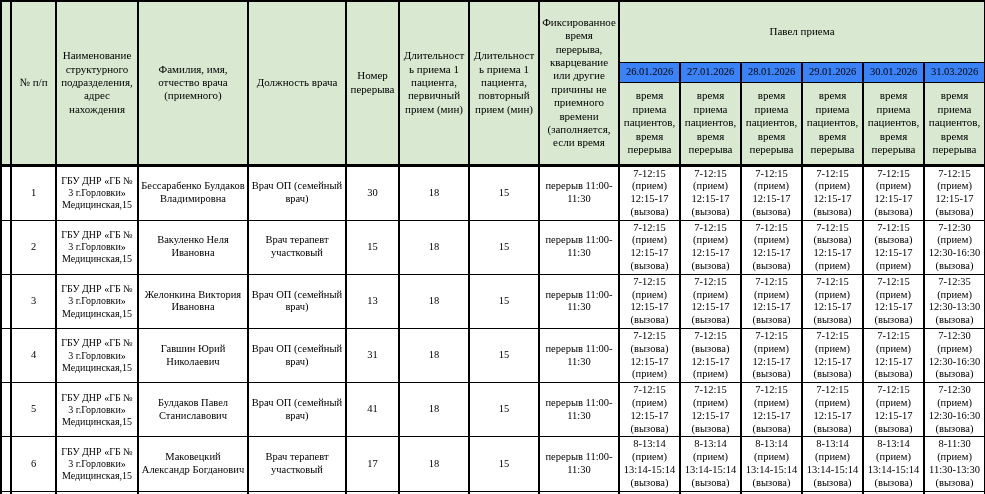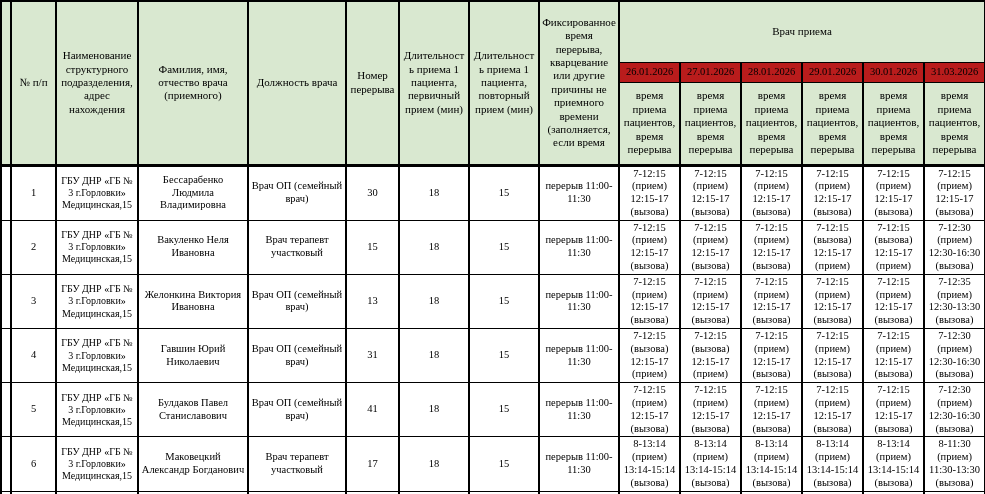--- a/index.html
+++ b/index.html
@@ -12,21 +12,21 @@
     padding:1px 2px;
     text-align:center;
     vertical-align:middle;
     font-weight:normal;
     overflow-wrap:break-word;
     word-wrap:break-word;
     line-height:1.22;
   }
   thead{border-bottom:3px solid #000;}
   thead th{background:#d9e8d0;font-size:11px;}
-  thead th.lavender{background:#b91c1c;font-size:10.5px;}
+  thead th.lavender{background:#3b82f6;font-size:10.5px;}
   thead tr:nth-child(1){height:61px;}
   thead tr:nth-child(2){height:20px;}
   thead tr:nth-child(3){height:83px;}
   tbody td{background:#ffffff;font-size:10.5px;}
   tbody td.org-cell{font-size:10px;}
   tbody tr:nth-child(1){height:52px;}
   tbody tr:nth-child(2){height:48px;}
   tbody tr:nth-child(3){height:46px;}
   tbody tr:nth-child(4){height:46px;}
   tbody tr:nth-child(5){height:46px;}
@@ -58,21 +58,21 @@
     <tr>
       <th rowspan="3"></th>
       <th rowspan="3">№ п/п</th>
       <th rowspan="3">Наименование структурного подразделения, адрес нахождения</th>
       <th rowspan="3">Фамилия, имя, отчество врача (приемного)</th>
       <th rowspan="3">Должность врача</th>
       <th rowspan="3">Номер перерыва</th>
       <th rowspan="3">Длительность приема 1 пациента, первичный прием (мин)</th>
       <th rowspan="3">Длительность приема 1 пациента, повторный прием (мин)</th>
       <th rowspan="3">Фиксированное время перерыва, кварцевание или другие причины не приемного времени (заполняется, если время</th>
-      <th colspan="6">Врач приема</th>
+      <th colspan="6">Павел приема</th>
     </tr>
     <tr id="date-row">
         <th class="lavender">26.01.2026</th>
         <th class="lavender">27.01.2026</th>
         <th class="lavender">28.01.2026</th>
         <th class="lavender">29.01.2026</th>
         <th class="lavender">30.01.2026</th>
         <th class="lavender">31.03.2026</th>
       </tr>
     <tr id="subheader-row">
@@ -82,21 +82,21 @@
         <th>время приема пациентов, время перерыва</th>
         <th>время приема пациентов, время перерыва</th>
         <th>время приема пациентов, время перерыва</th>
       </tr>
   </thead>
   <tbody id="table-body">
       <tr>
         <td></td>
         <td>1</td>
         <td class="org-cell">ГБУ ДНР «ГБ № 3 г.Горловки» Медицинская,15</td>
-        <td>Бессарабенко Людмила Владимировна</td>
+        <td>Бессарабенко Булдаков Владимировна</td>
         <td>Врач ОП (семейный врач)</td>
         <td>30</td>
         <td>18</td>
         <td>15</td>
         <td>перерыв 11:00-11:30</td>
         <td>7-12:15 (прием) 12:15-17 (вызова)</td>
         <td>7-12:15 (прием) 12:15-17 (вызова)</td>
         <td>7-12:15 (прием) 12:15-17 (вызова)</td>
         <td>7-12:15 (прием) 12:15-17 (вызова)</td>
         <td>7-12:15 (прием) 12:15-17 (вызова)</td>

